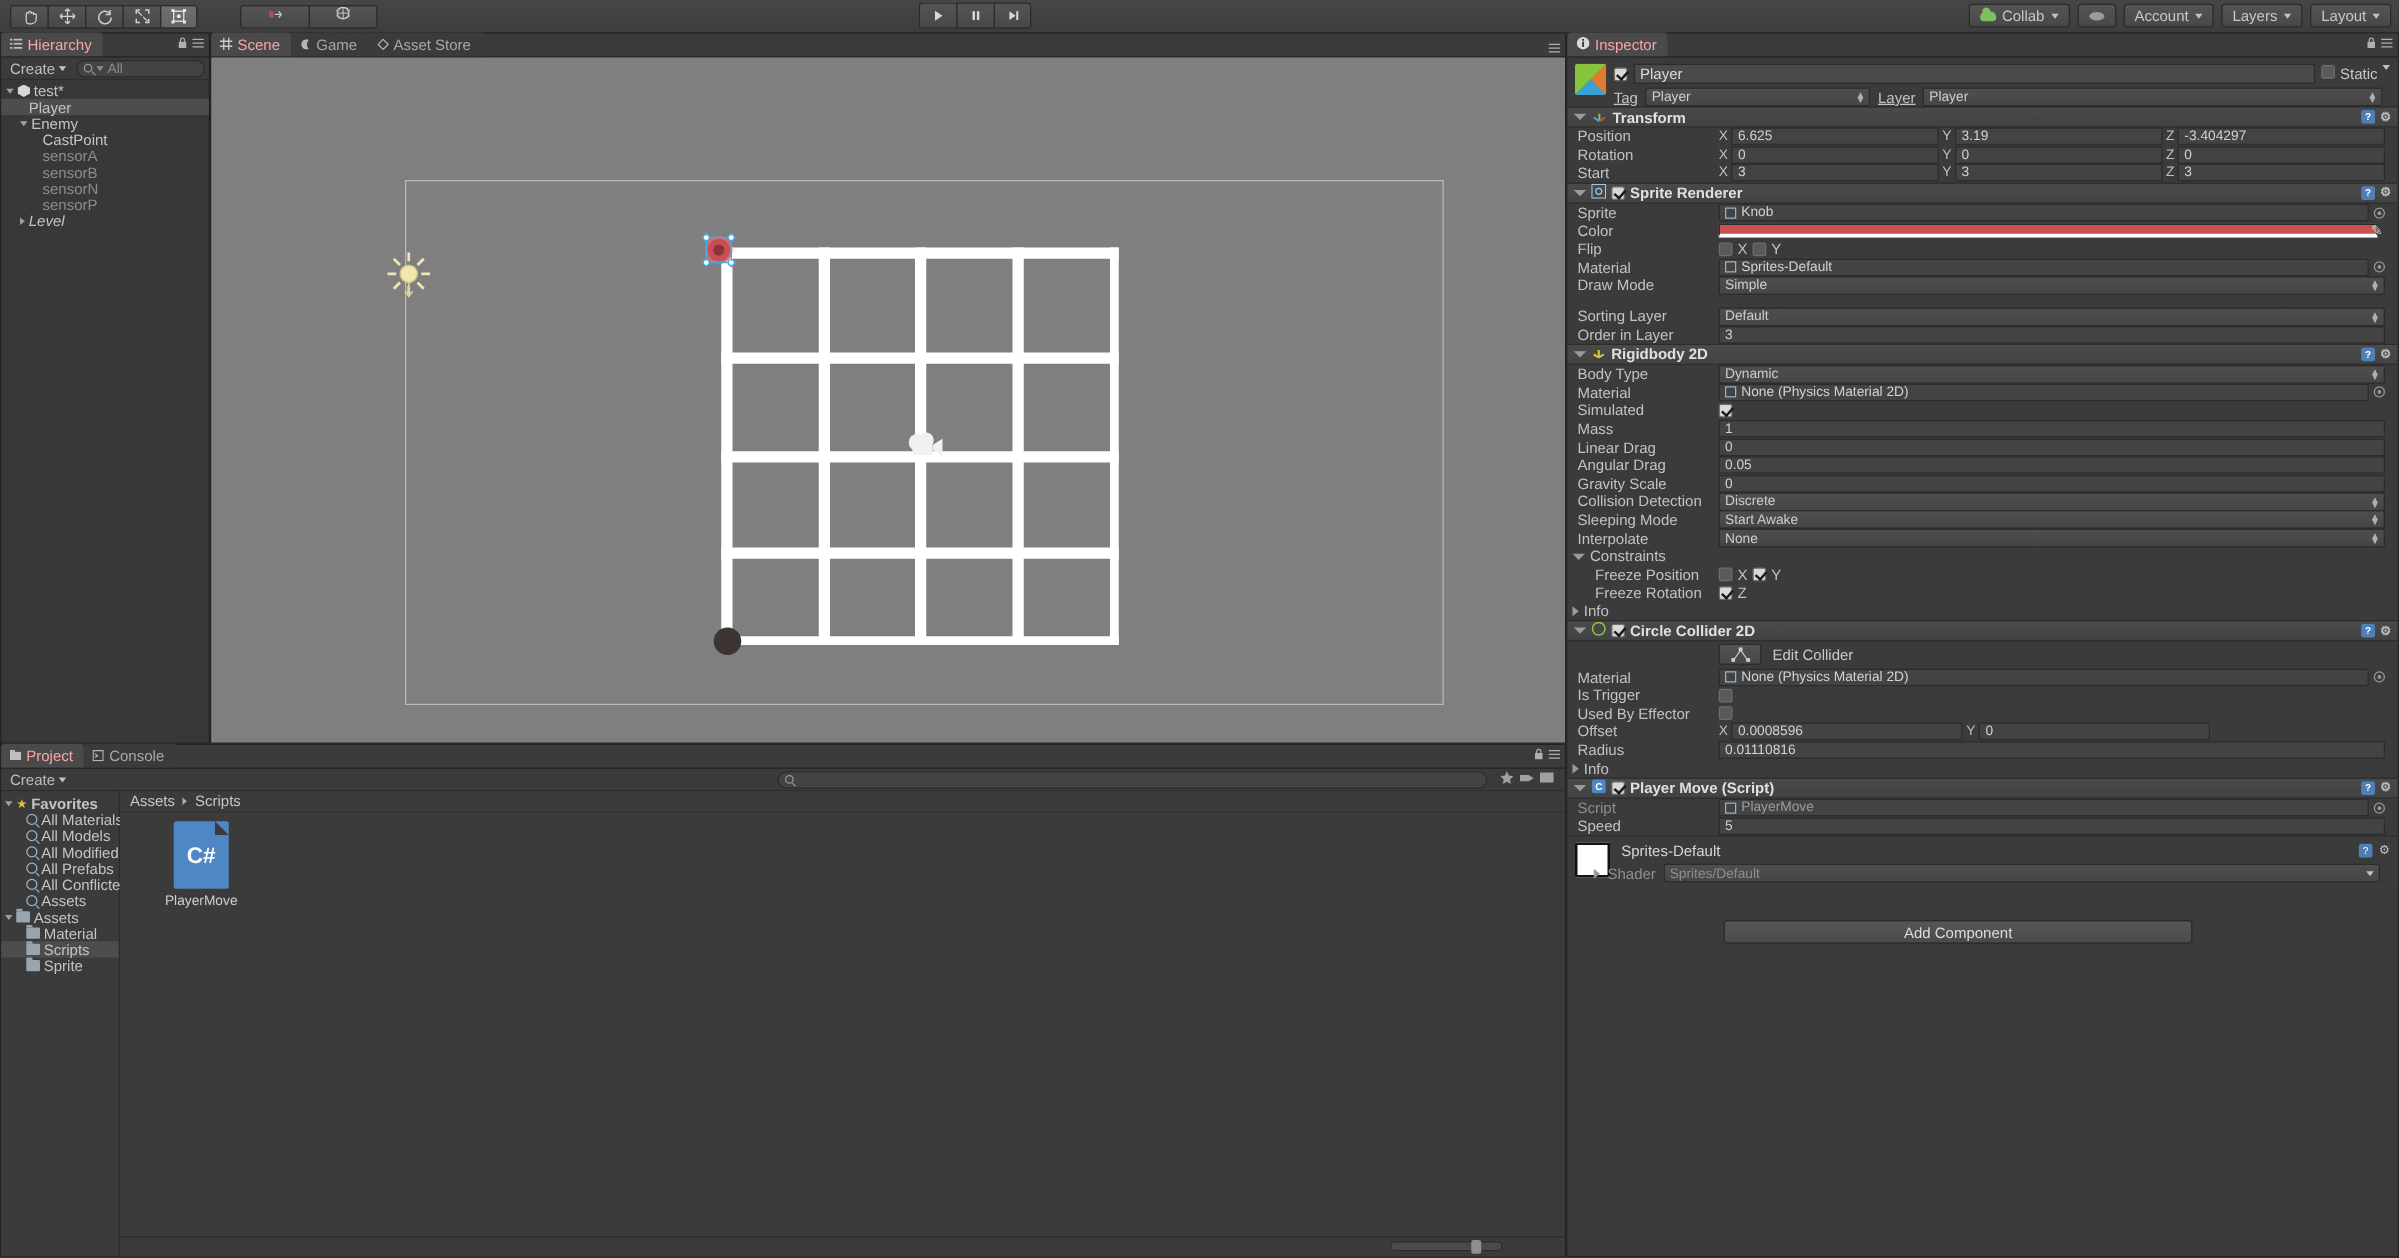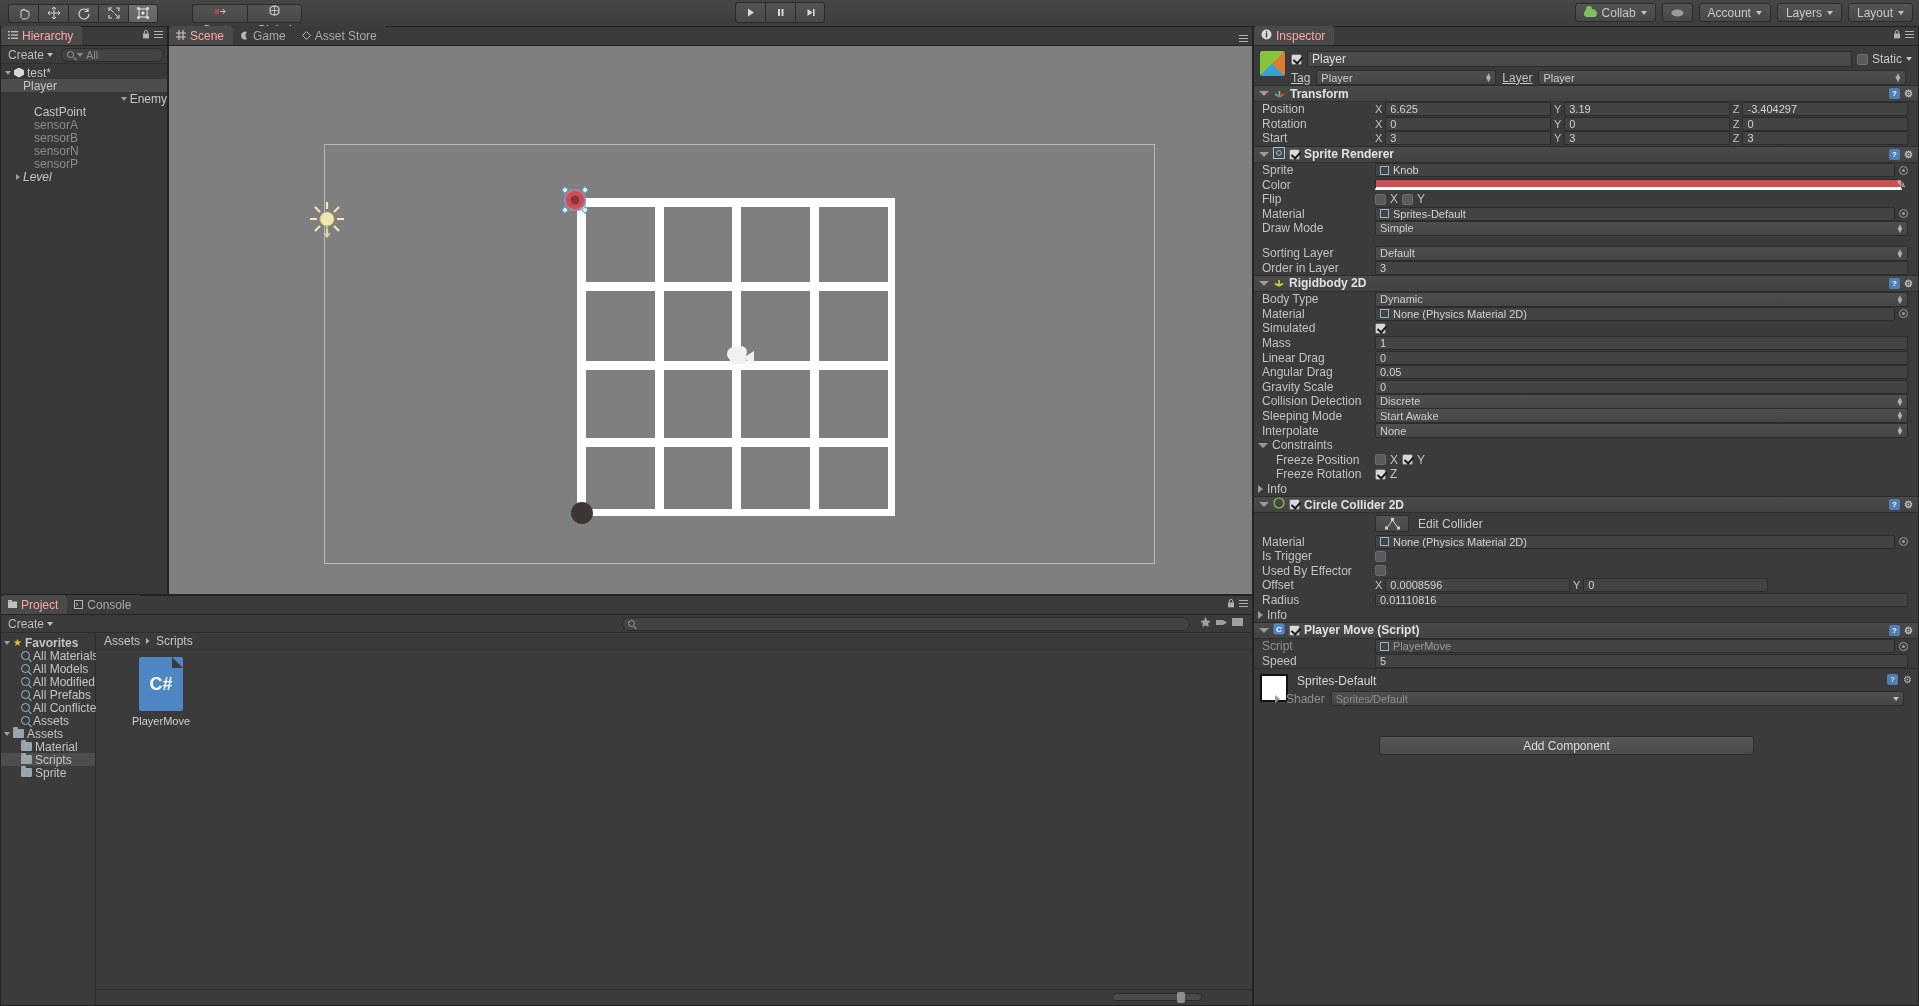--- a/index.html
+++ b/index.html
@@ -177,21 +177,21 @@
   }
   .obj-right { flex:1; }
   .row-1 { display:flex; align-items:center; gap:5px; }
   .chk { width:11px;height:11px;background:#d8d8d8;border:1px solid #6d6d6d;border-radius:2px;position:relative;flex:none;}
   .chk.on:after{content:"";position:absolute;left:3px;top:0px;width:4px;height:7px;border:solid #1b1b1b;border-width:0 2px 2px 0;transform:rotate(42deg);}
   .chk.off { background:#5a5a5a; }
   .name-field {
     flex:1; height:16px; background:#4a4a4a; border:1px solid #2c2c2c; border-radius:1px;
     display:flex; align-items:center; padding:0 4px; font-size:12px; color:#dcdcdc;
   }
-  .static-box { display:flex; align-items:center; gap:4px; font-size:12px; color:#c8c8c8;}
+  .static-box { display:flex; gap:4px; font-size:12px; color:#c8c8c8;}
   .row-2 { display:flex; align-items:center; gap:6px; margin-top:3px; }
   .lbl { font-size:12px; color:#c3c3c3;text-decoration:underline; }
   .dropdown {
     height:15px; background:linear-gradient(#4e4e4e,#464646); border:1px solid #2c2c2c;
     border-radius:2px; display:flex; align-items:center; padding:0 4px;
     font-size:11px; color:#cdcdcd; position:relative;
   }
   .dropdown .arrows { position:absolute; right:3px; top:3px; color:#b0b0b0; font-size:8px; line-height:4px;}
   .comp-header {
     height:17px; background:linear-gradient(#4a4a4a,#424242);
@@ -390,21 +390,21 @@
     <div class="h-list" id="h-list">
         <div class="h-row" style="padding-left: 4px;">
           <span class="tri open"></span>
           <span class="unity-ico"></span>
           <span>test*</span>
         </div>
         <div class="h-row selected" style="padding-left: 15px;">
           <span class="tri blank"></span>
           <span>Player</span>
         </div>
-        <div class="h-row" style="padding-left: 15px; justify-content: flex-end;">
+        <div class="h-row" style="padding-left: 15px;">
           <span class="tri open"></span>
           <span>Enemy</span>
         </div>
         <div class="h-row" style="padding-left: 26px;">
           <span class="tri blank"></span>
           <span>CastPoint</span>
         </div>
         <div class="h-row faded" style="padding-left: 26px;">
           <span class="tri blank"></span>
           <span>sensorA</span>

